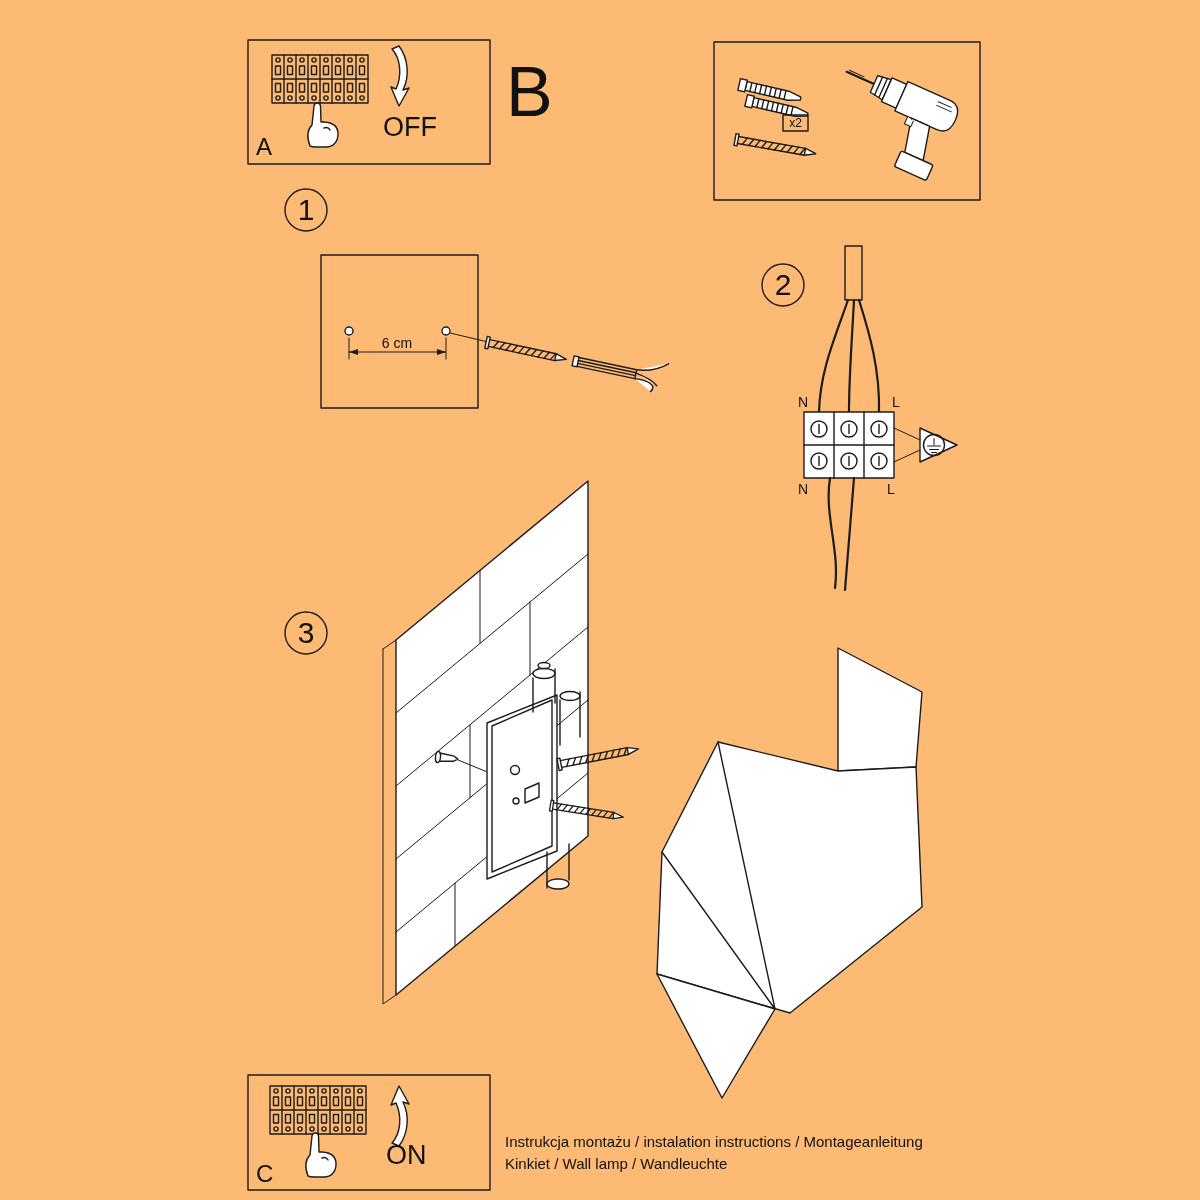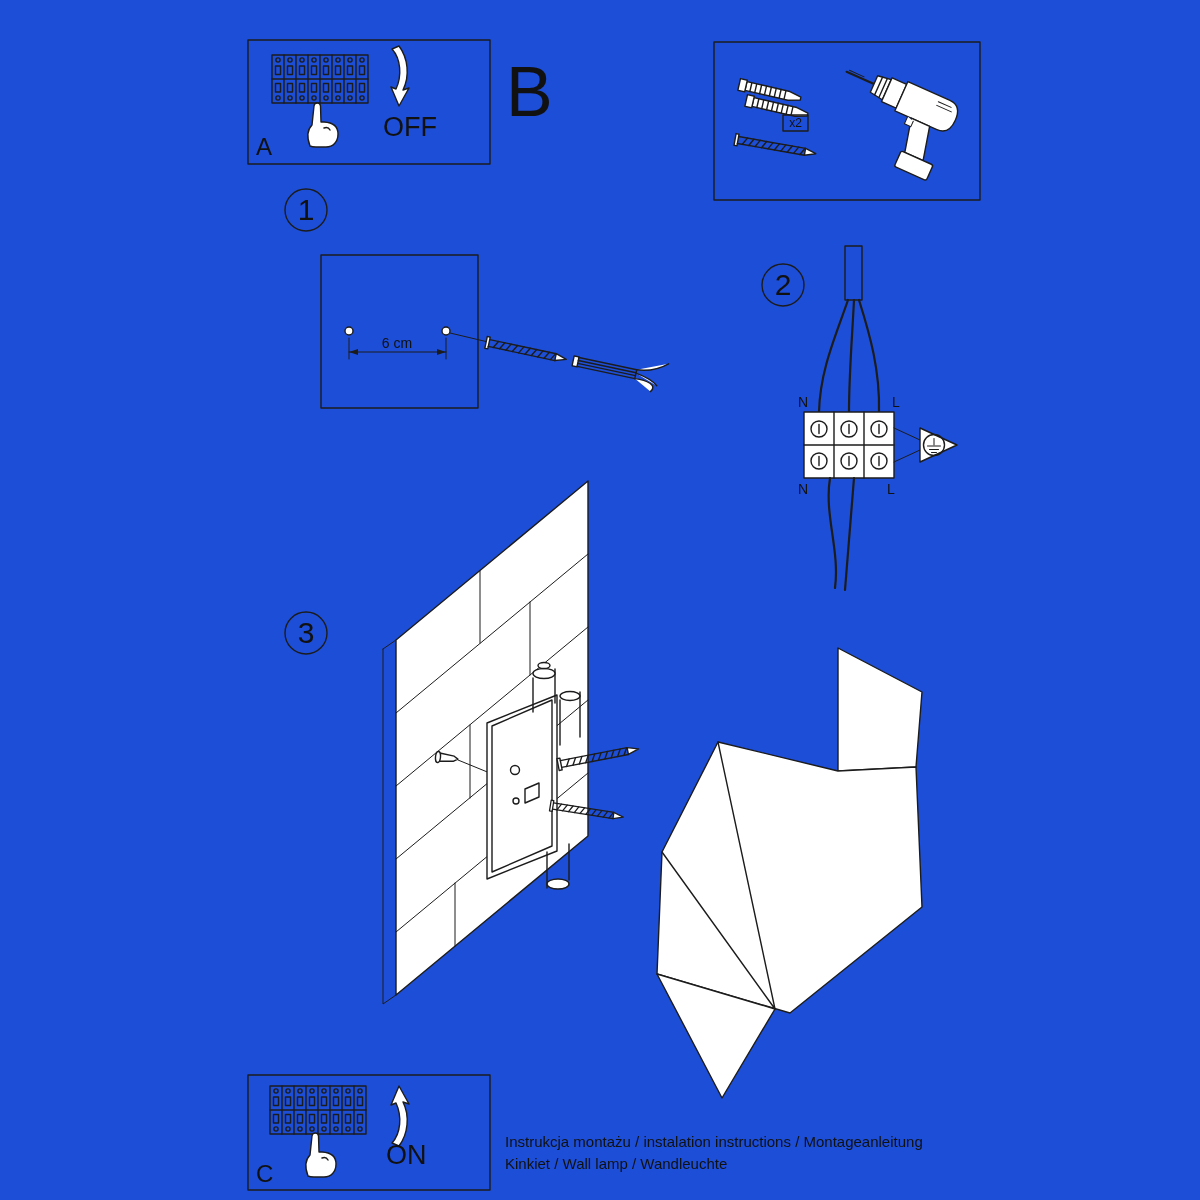--- a/index.html
+++ b/index.html
@@ -1,16 +1,16 @@
 <!DOCTYPE html>
 <html><head>
 <meta charset="utf-8">
 <style>
   html,body{margin:0;padding:0;background:#ffffff;}
-  .page{position:relative;width:1200px;height:1200px;background:#1d4ed8;overflow:hidden;}
+  .page{position:relative;width:1200px;height:1200px;background:#fdba74;overflow:hidden;}
   svg{position:absolute;left:0;top:0;}
   .s{fill:none;stroke:#1c1c1c;stroke-width:1.4;stroke-linecap:round;stroke-linejoin:round;}
   .sf{fill:#ffffff;stroke:#1c1c1c;stroke-width:1.4;stroke-linecap:round;stroke-linejoin:round;}
   .thin{stroke-width:1;}
   .thick{stroke-width:2.2;}
   .wire{fill:none;stroke:#1c1c1c;stroke-width:2.2;stroke-linecap:round;}
   .blk{fill:#1c1c1c;stroke:none;}
   .txt{fill:#111111;font-family:"Liberation Sans","DejaVu Sans",sans-serif;}
 </style>
 </head>

